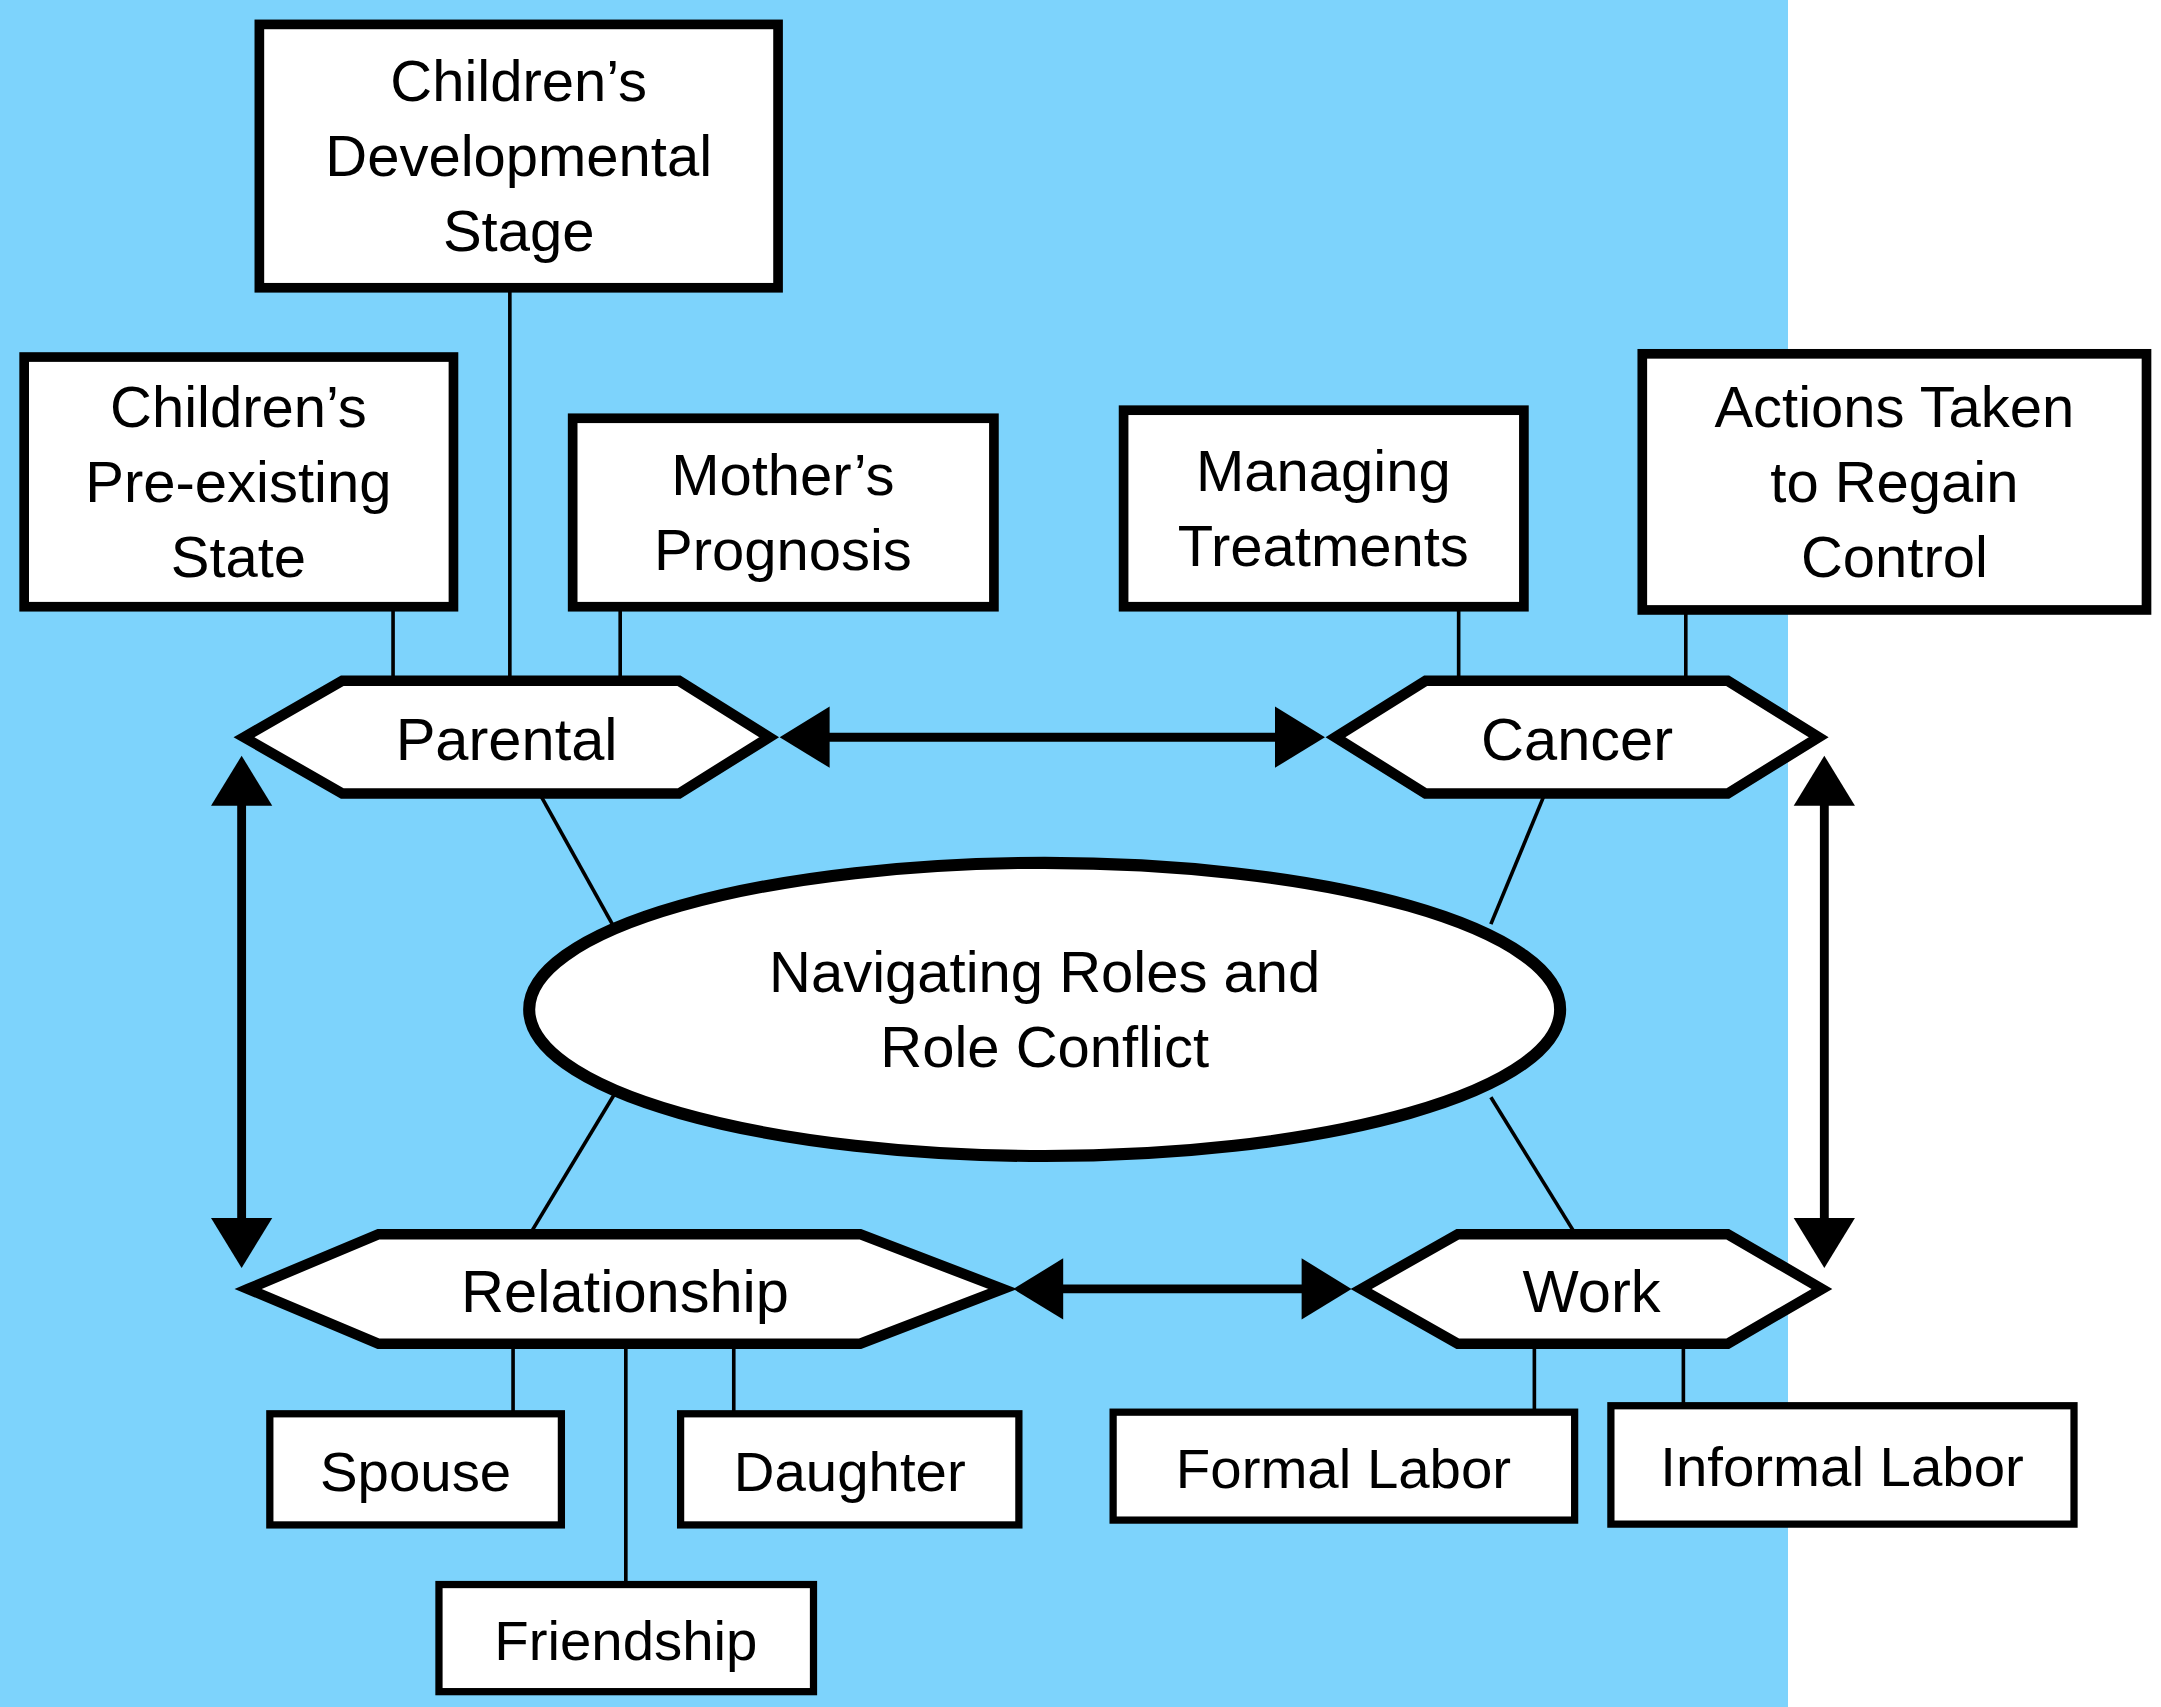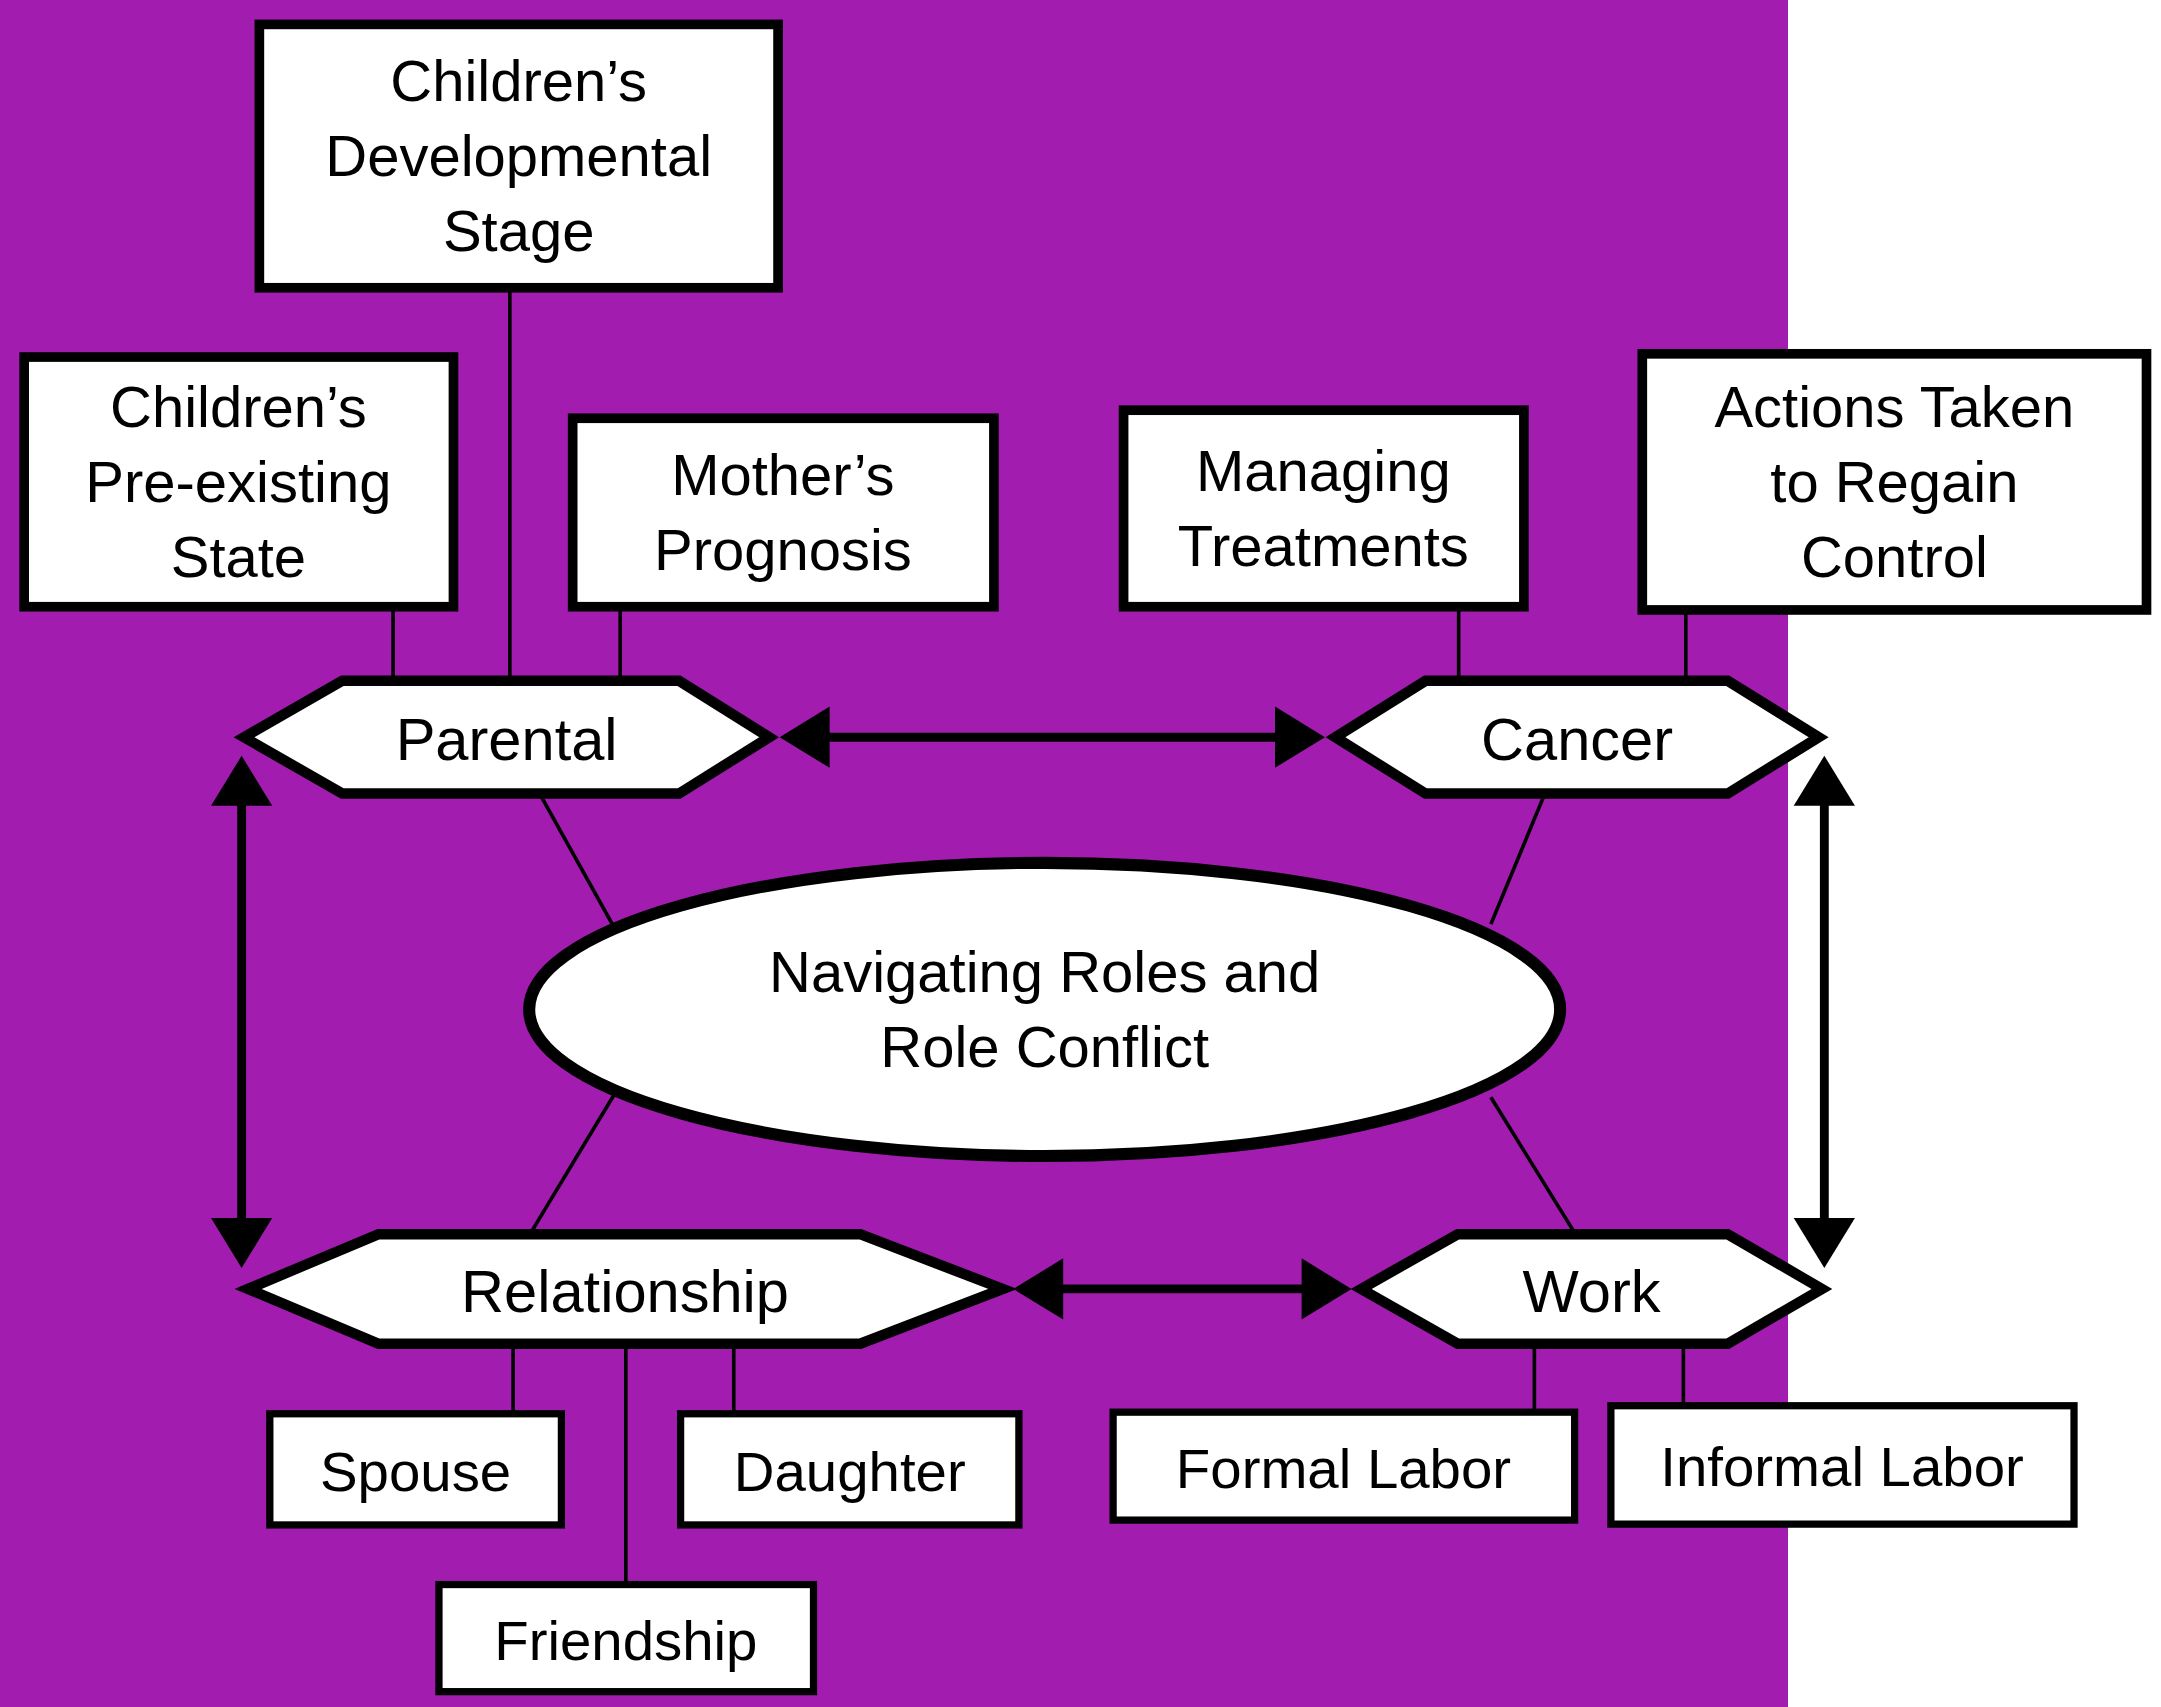--- a/index.html
+++ b/index.html
@@ -4,21 +4,21 @@
 <style>
   html, body {
     margin: 0;
     padding: 0;
     background: #ffffff;
   }
   .stage {
     position: relative;
     width: 1788px;
     height: 1708px;
-    background: #a21caf;
+    background: #7dd3fc;
     font-family: "Liberation Sans", sans-serif;
   }
   svg { display: block; width: 2161px; height: 1708px; }
   .node-box   { fill: #ffffff; stroke: #000000; stroke-width: 12px; }
   .node-box.thin { stroke-width: 9px; }
   .hex        { fill: #ffffff; stroke: #000000; stroke-width: 13px; stroke-linejoin: miter; }
   .oval       { fill: #ffffff; stroke: #000000; stroke-width: 15px; }
   .connector  { stroke: #000000; stroke-width: 4.5px; fill: none; }
   .arrow-shaft{ stroke: #000000; stroke-width: 11px; fill: none; }
   .arrow-head { fill: #000000; stroke: none; }

